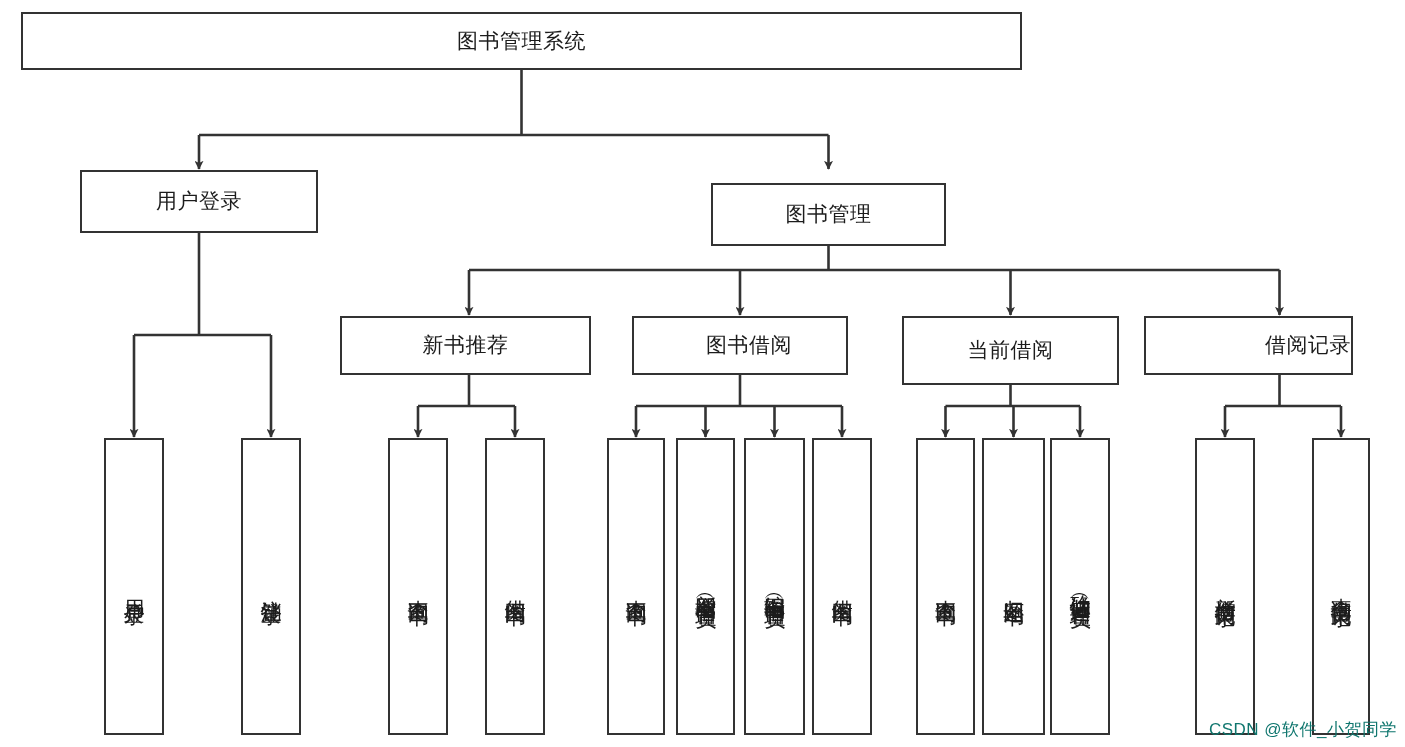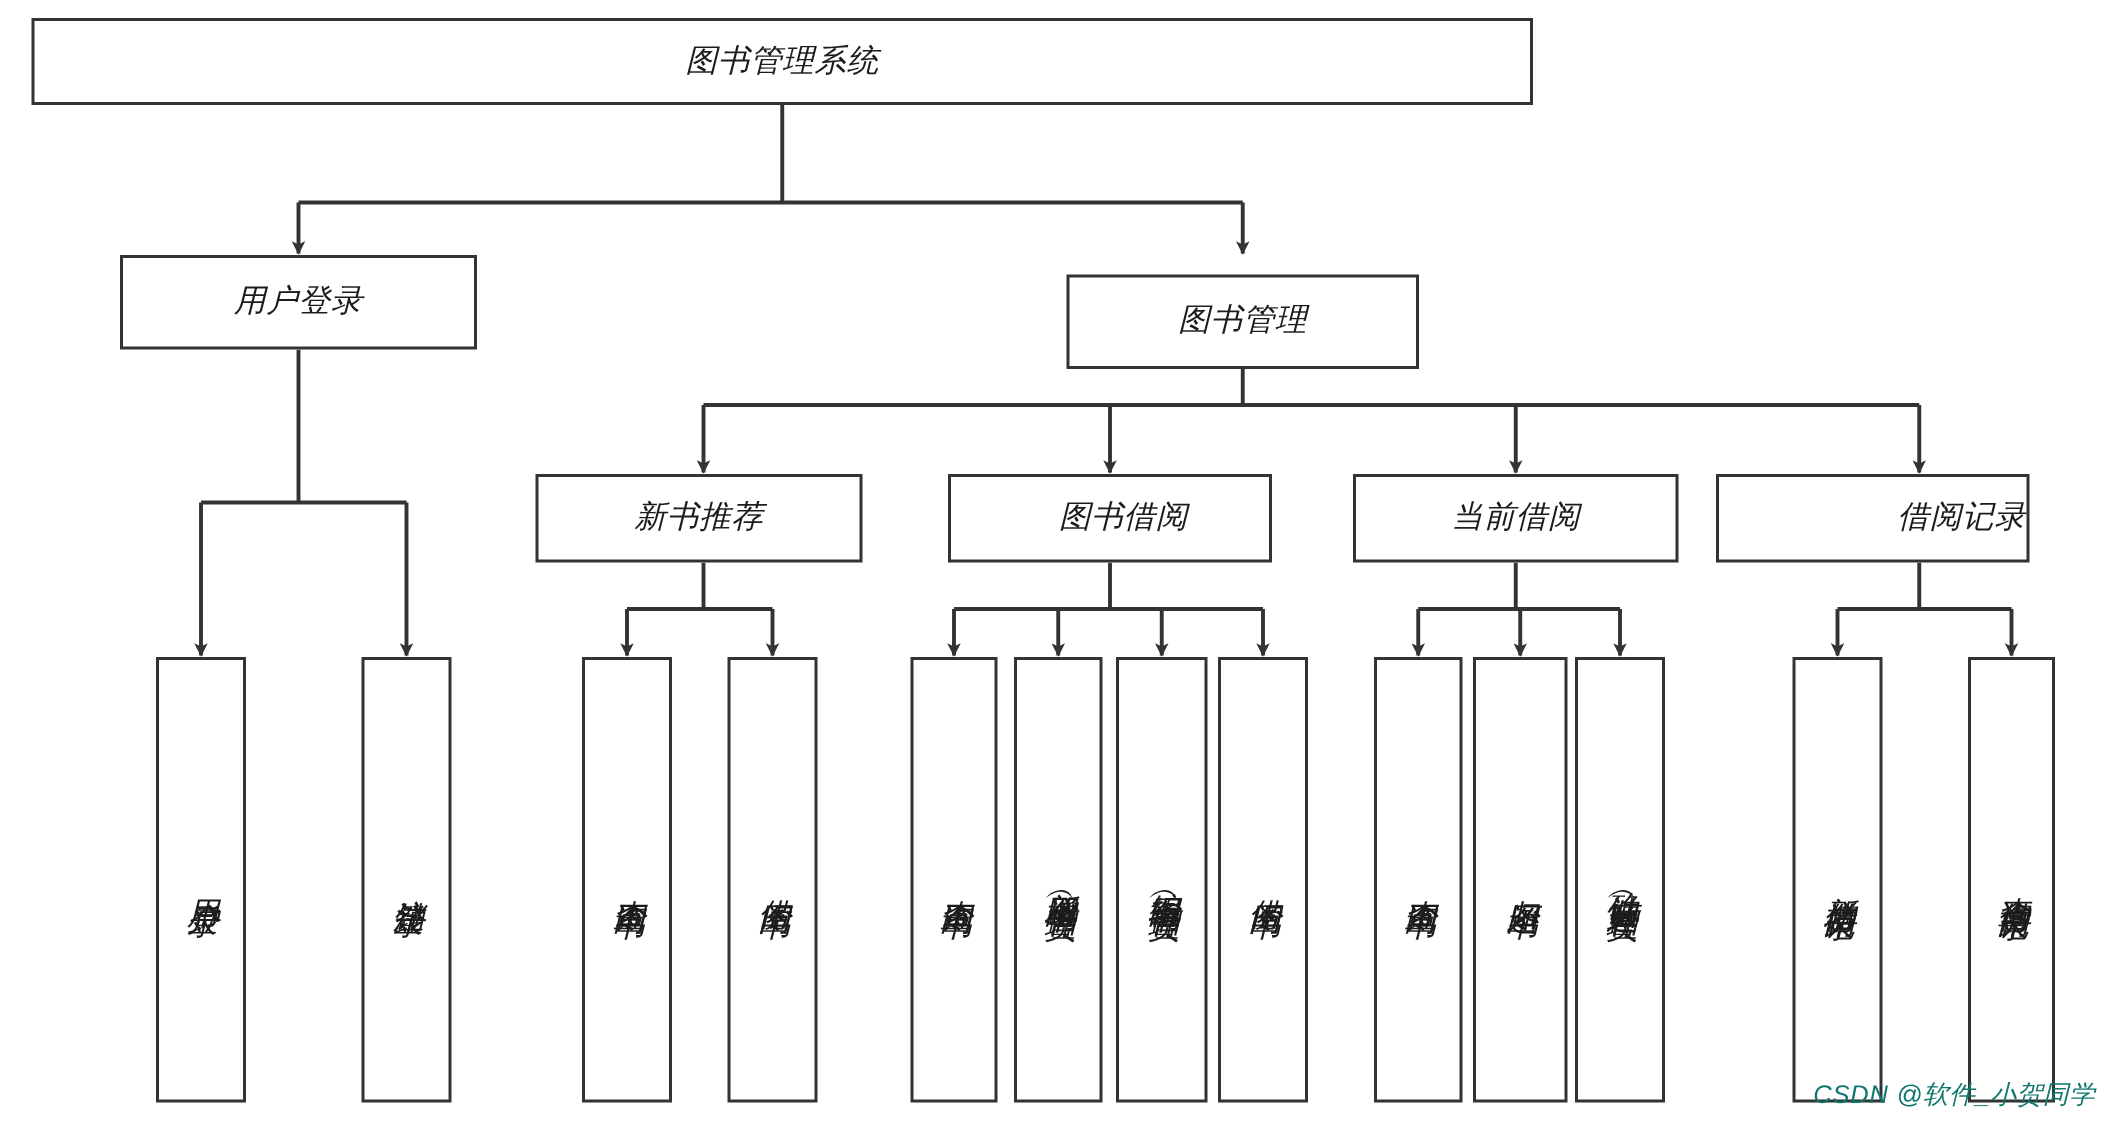--- a/index.html
+++ b/index.html
@@ -10,21 +10,20 @@
   }
   body {
     font-family: "Liberation Sans", "DejaVu Sans", sans-serif;
   }
   #diagram-root {
     position: relative;
     width: 1405px;
     height: 747px;
     background: #ffffff;
     overflow: hidden;
-    font-style: italic;
   }
   svg.diagram-canvas {
     position: absolute;
     left: 0;
     top: 0;
     width: 1405px;
     height: 747px;
     display: block;
   }
   .node-box {
@@ -117,27 +116,27 @@
   <div id="node-layer">
       <div class="node-box" style="left: 21px; top: 12px; width: 1001px; height: 58px;">
         <span class="node-label-h">图书管理系统</span>
       </div>
       <div class="node-box" style="left: 80px; top: 170px; width: 238px; height: 63px;">
         <span class="node-label-h">用户登录</span>
       </div>
       <div class="node-box" style="left: 711px; top: 183px; width: 235px; height: 63px;">
         <span class="node-label-h">图书管理</span>
       </div>
-      <div class="node-box" style="left: 357px; top: 316px; width: 218px; height: 59px;">
+      <div class="node-box" style="left: 340px; top: 316px; width: 251px; height: 59px;">
         <span class="node-label-h">新书推荐</span>
       </div>
       <div class="node-box" style="left: 632px; top: 316px; width: 216px; height: 59px; padding-left: 18px;">
         <span class="node-label-h">图书借阅</span>
       </div>
-      <div class="node-box" style="left: 902px; top: 316px; width: 217px; height: 59px;">
+      <div class="node-box" style="left: 902px; top: 316px; width: 217px; height: 69px;">
         <span class="node-label-h">当前借阅</span>
       </div>
       <div class="node-box" style="left: 1144px; top: 316px; width: 209px; height: 59px; justify-content: flex-end;">
         <span class="node-label-h">借阅记录</span>
       </div>
       <div class="node-box" style="left: 104px; top: 438px; width: 60px; height: 297px;">
         <span class="node-label-v">用户登录</span>
       </div>
       <div class="node-box" style="left: 241px; top: 438px; width: 60px; height: 297px;">
         <span class="node-label-v">注销登录</span>

